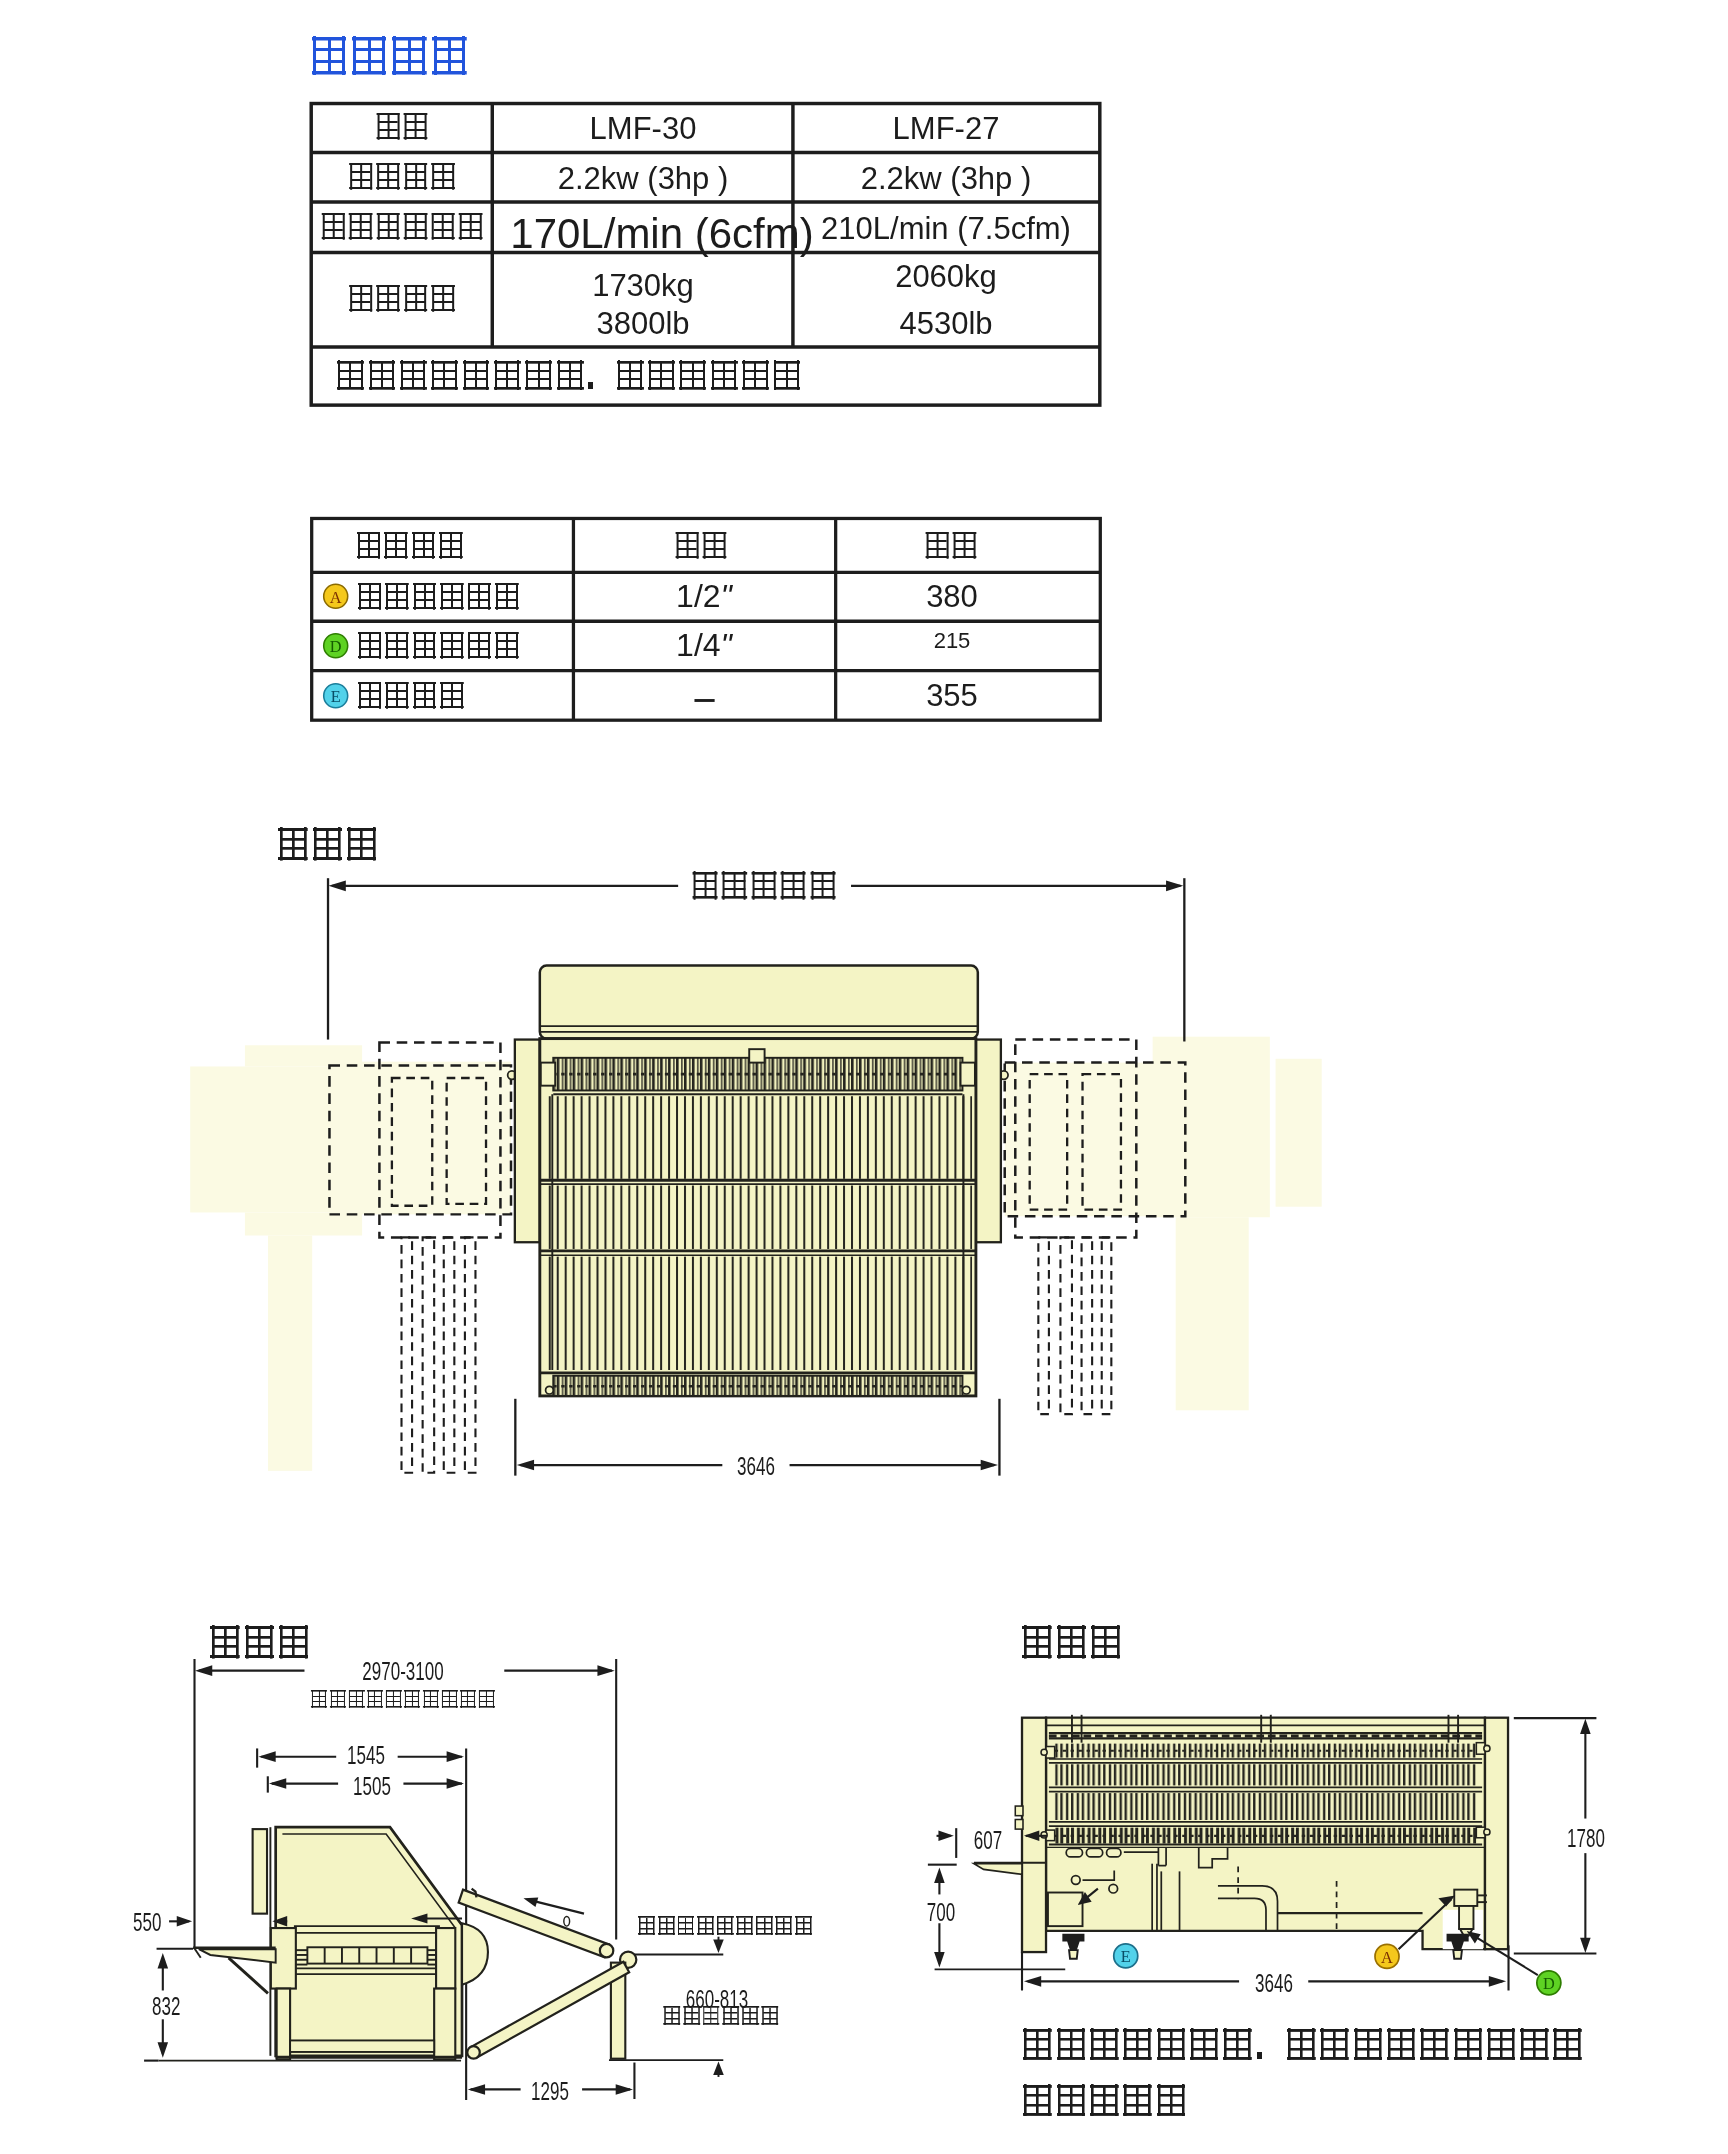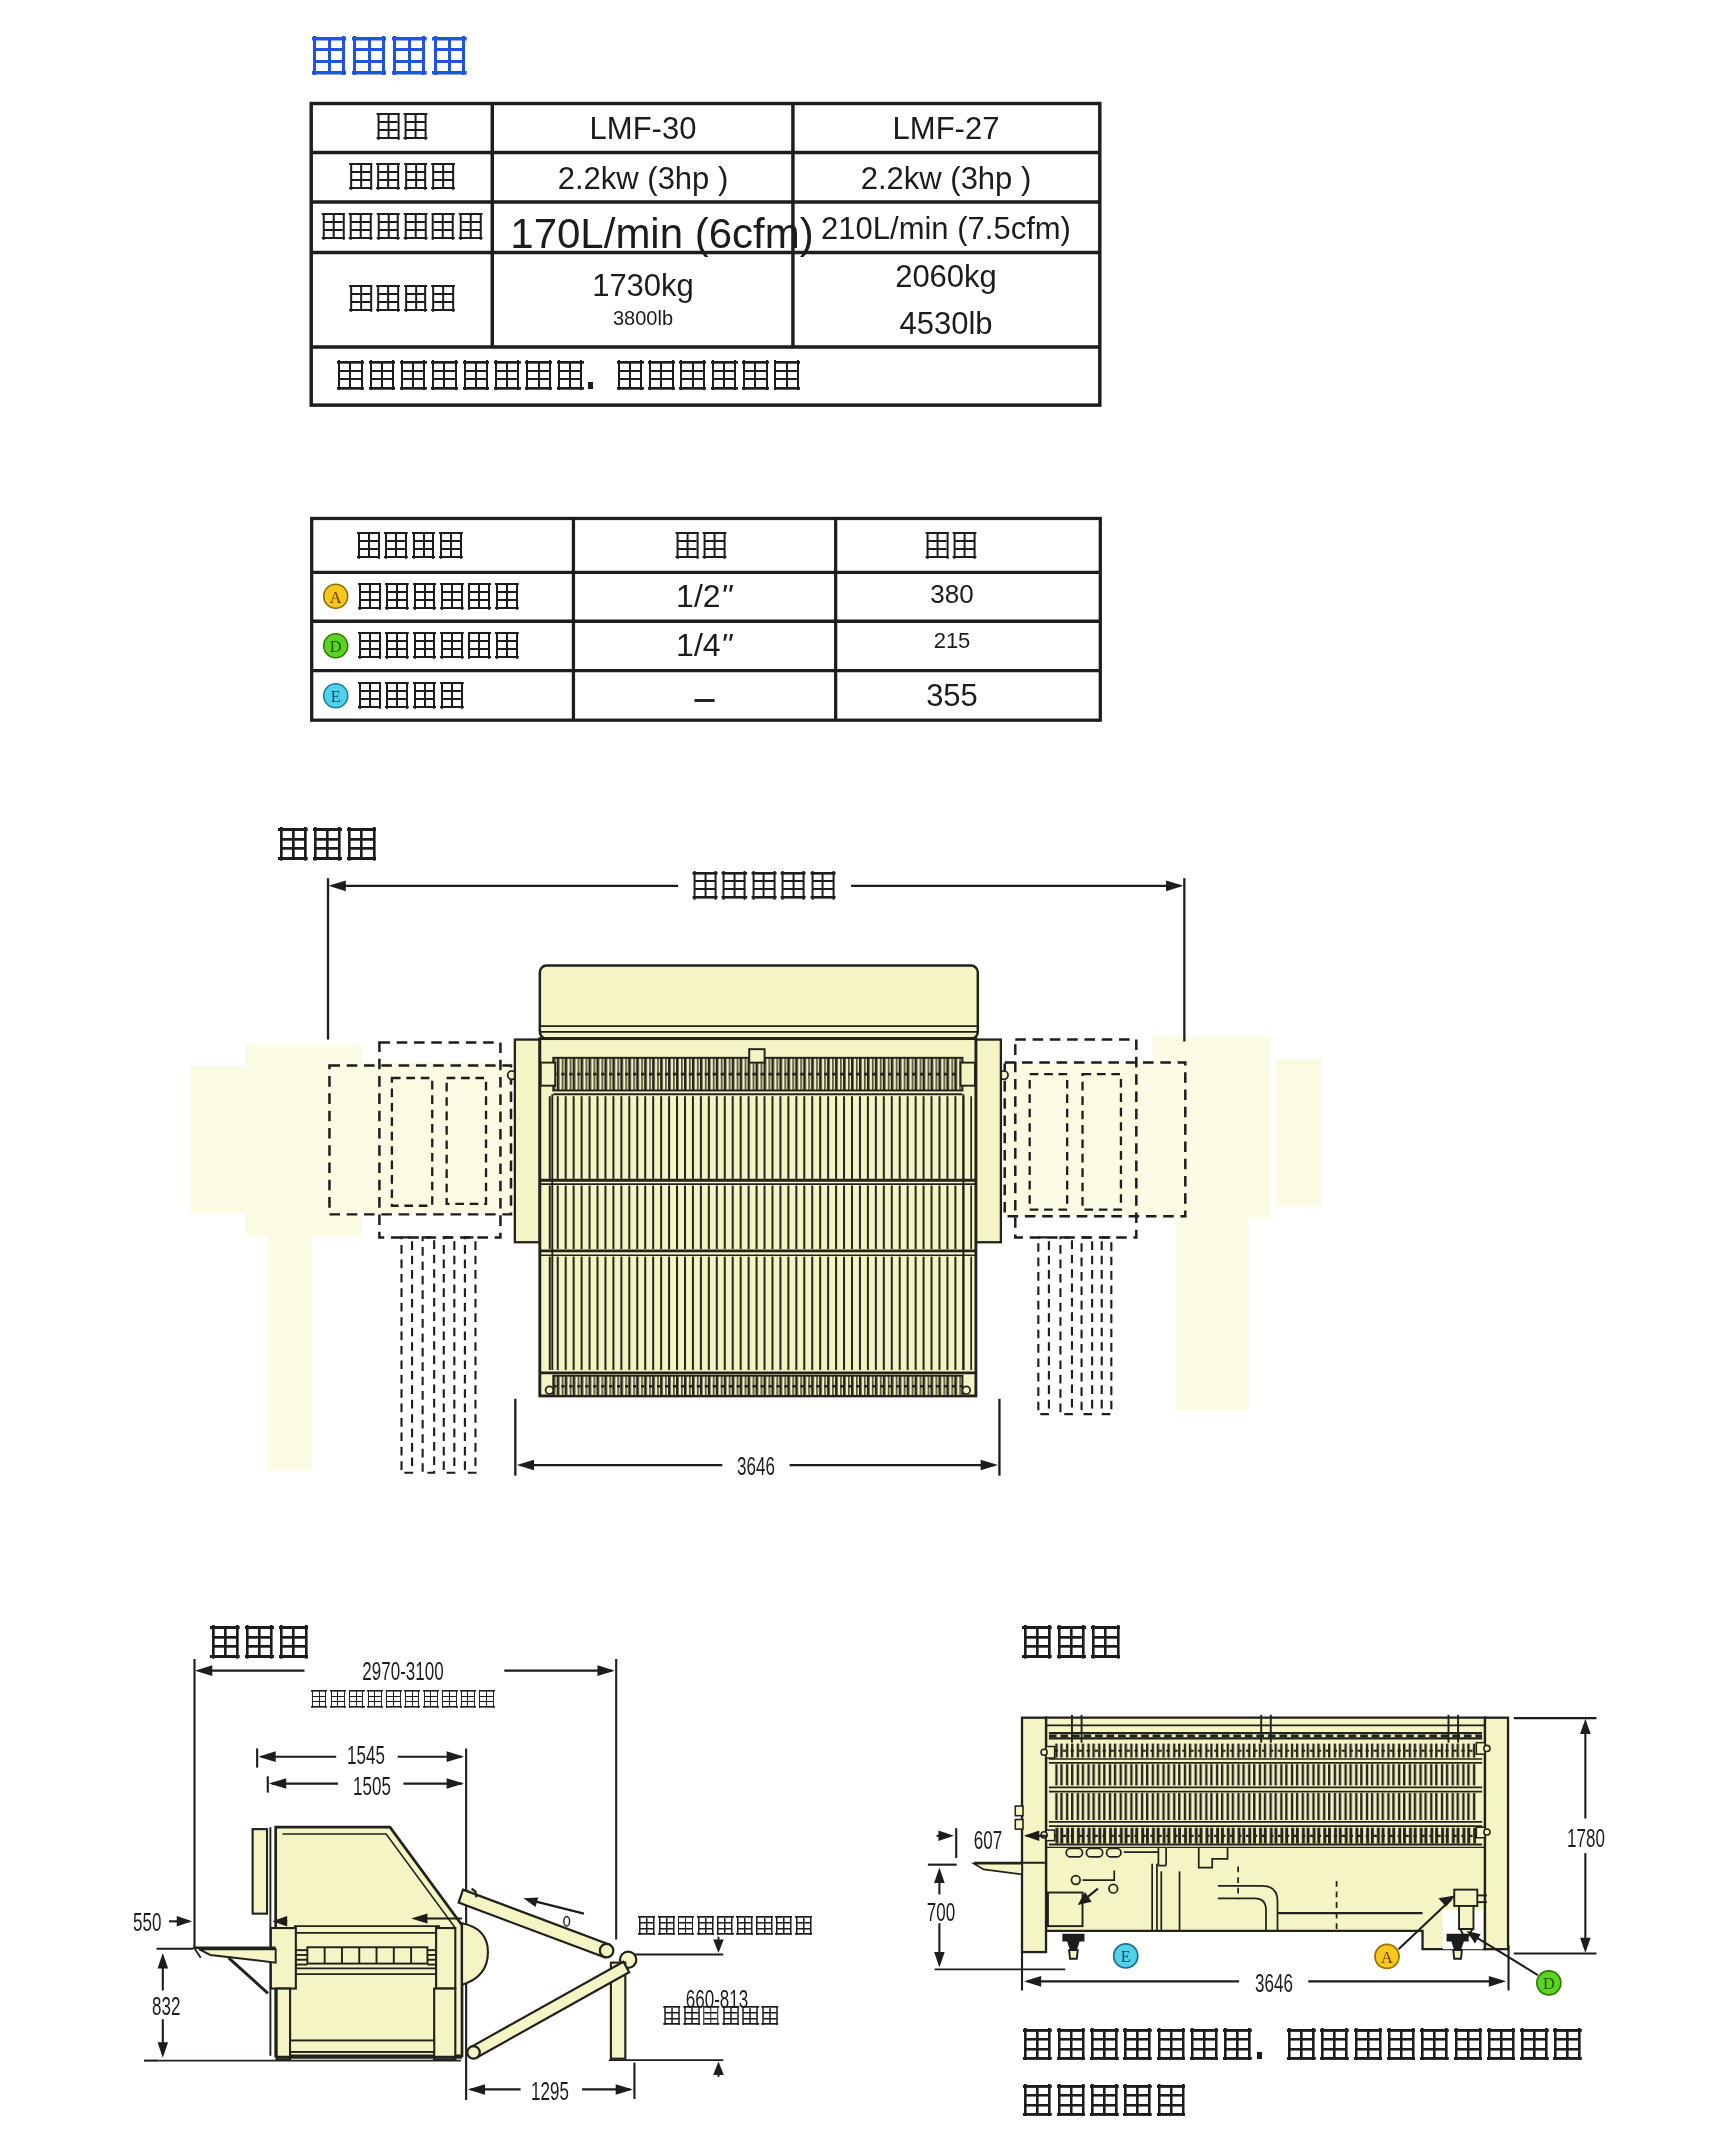--- a/index.html
+++ b/index.html
@@ -533,33 +533,33 @@
 <div class="t ct" style="left:402px;top:163px;font-size:28px"><i class="c"></i><i class="c"></i><i class="c"></i><i class="c"></i></div>
 <div class="t ct" style="left:643px;top:163px;font-size:31px">2.2kw (3hp )</div>
 <div class="t ct" style="left:946px;top:163px;font-size:31px">2.2kw (3hp )</div>
 
 <div class="t ct" style="left:402px;top:213px;font-size:28px"><i class="c"></i><i class="c"></i><i class="c"></i><i class="c"></i><i class="c"></i><i class="c"></i></div>
 <div class="t ct" style="left:662px;top:213px;font-size:42px">170L/min (6cfm)</div>
 <div class="t ct" style="left:946px;top:213px;font-size:31px">210L/min (7.5cfm)</div>
 
 <div class="t ct" style="left:402px;top:285px;font-size:28px"><i class="c"></i><i class="c"></i><i class="c"></i><i class="c"></i></div>
 <div class="t ct" style="left:643px;top:270px;font-size:31px">1730kg</div>
-<div class="t ct" style="left:643px;top:308px;font-size:20px">3800lb</div>
+<div class="t ct" style="left:643px;top:308px;font-size:31px">3800lb</div>
 <div class="t ct" style="left:946px;top:261px;font-size:31px">2060kg</div>
 <div class="t ct" style="left:946px;top:308px;font-size:31px">4530lb</div>
 
 <div class="t" style="left:335px;top:360px;font-size:32px"><i class="c"></i><i class="c"></i><i class="c"></i><i class="c"></i><i class="c"></i><i class="c"></i><i class="c"></i><i class="c"></i><i class="cm"></i><i class="c"></i><i class="c"></i><i class="c"></i><i class="c"></i><i class="c"></i><i class="c"></i></div>
 
 <div class="t" style="left:355px;top:532px;font-size:28px"><i class="c"></i><i class="c"></i><i class="c"></i><i class="c"></i></div>
 <div class="t ct" style="left:701px;top:532px;font-size:28px"><i class="c"></i><i class="c"></i></div>
 <div class="t ct" style="left:951px;top:532px;font-size:28px"><i class="c"></i><i class="c"></i></div>
 
 <div class="t" style="left:356px;top:583px;font-size:28px"><i class="c"></i><i class="c"></i><i class="c"></i><i class="c"></i><i class="c"></i><i class="c"></i></div>
 <div class="t ct" style="left:704px;top:580px;font-size:32px">1/2<span style="font-style:italic">"</span></div>
-<div class="t ct" style="left:952px;top:581px;font-size:26px">380</div>
+<div class="t ct" style="left:952px;top:581px;font-size:31px">380</div>
 
 <div class="t" style="left:356px;top:632px;font-size:28px"><i class="c"></i><i class="c"></i><i class="c"></i><i class="c"></i><i class="c"></i><i class="c"></i></div>
 <div class="t ct" style="left:704px;top:629px;font-size:32px">1/4<span style="font-style:italic">"</span></div>
 <div class="t ct" style="left:952px;top:630px;font-size:22px">215</div>
 
 <div class="t" style="left:356px;top:682px;font-size:28px"><i class="c"></i><i class="c"></i><i class="c"></i><i class="c"></i></div>
 
 <div class="t ct" style="left:952px;top:680px;font-size:31px">355</div>
 
 <div class="t" style="left:276px;top:827px;font-size:35px"><i class="c"></i><i class="c"></i><i class="c"></i></div>

